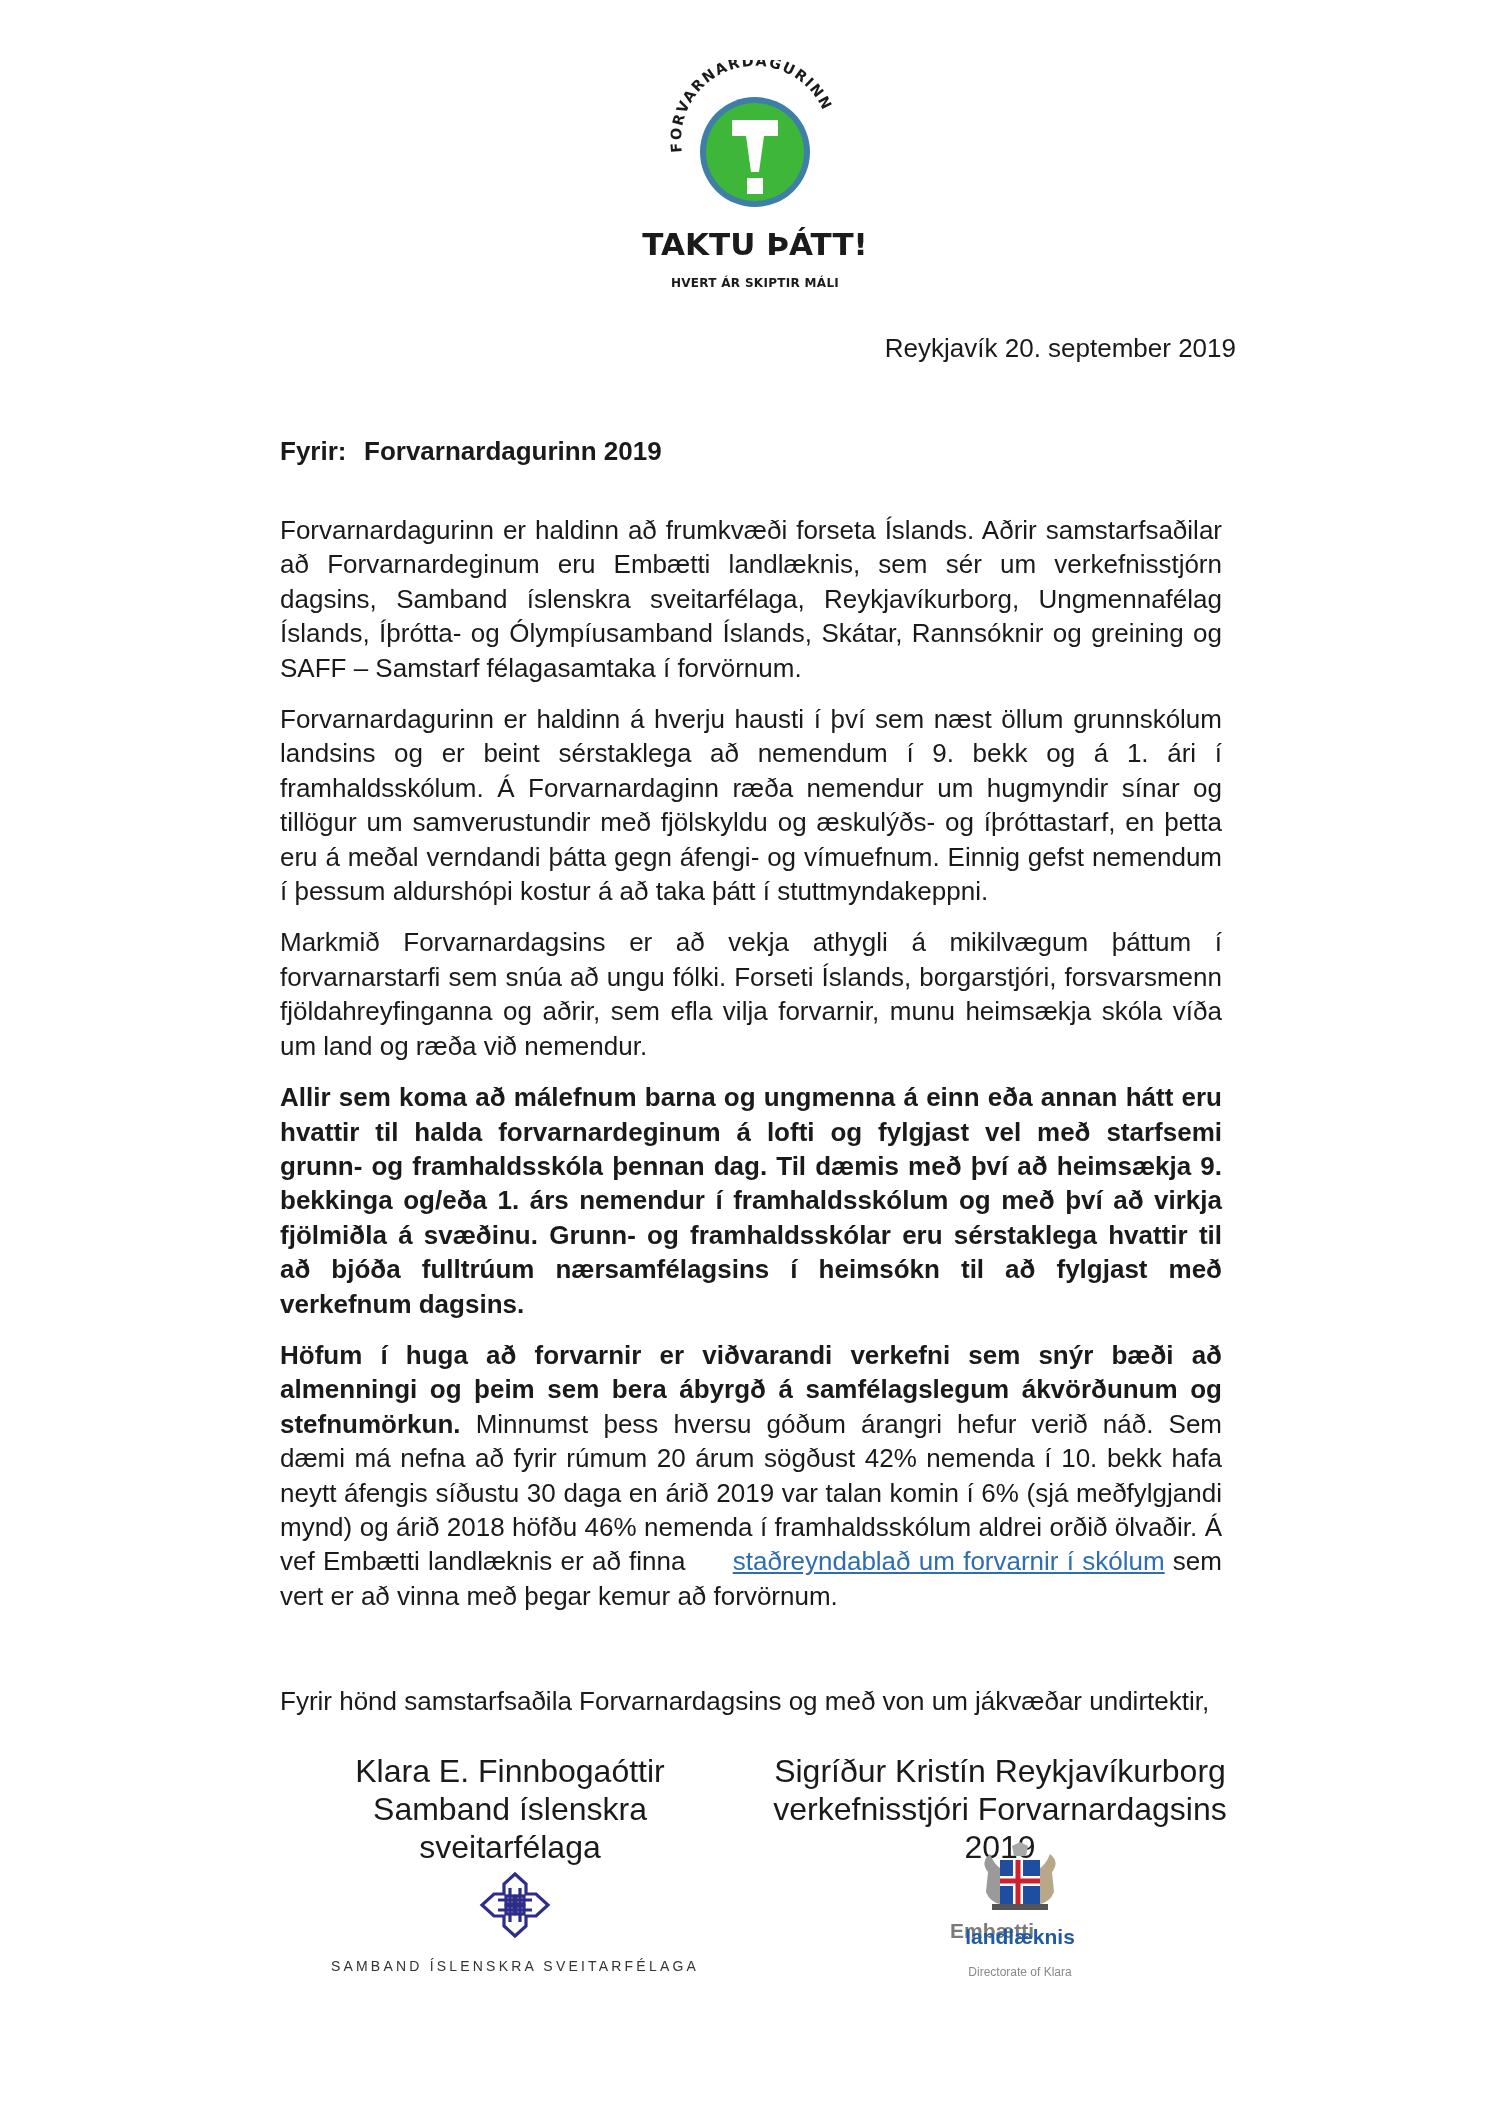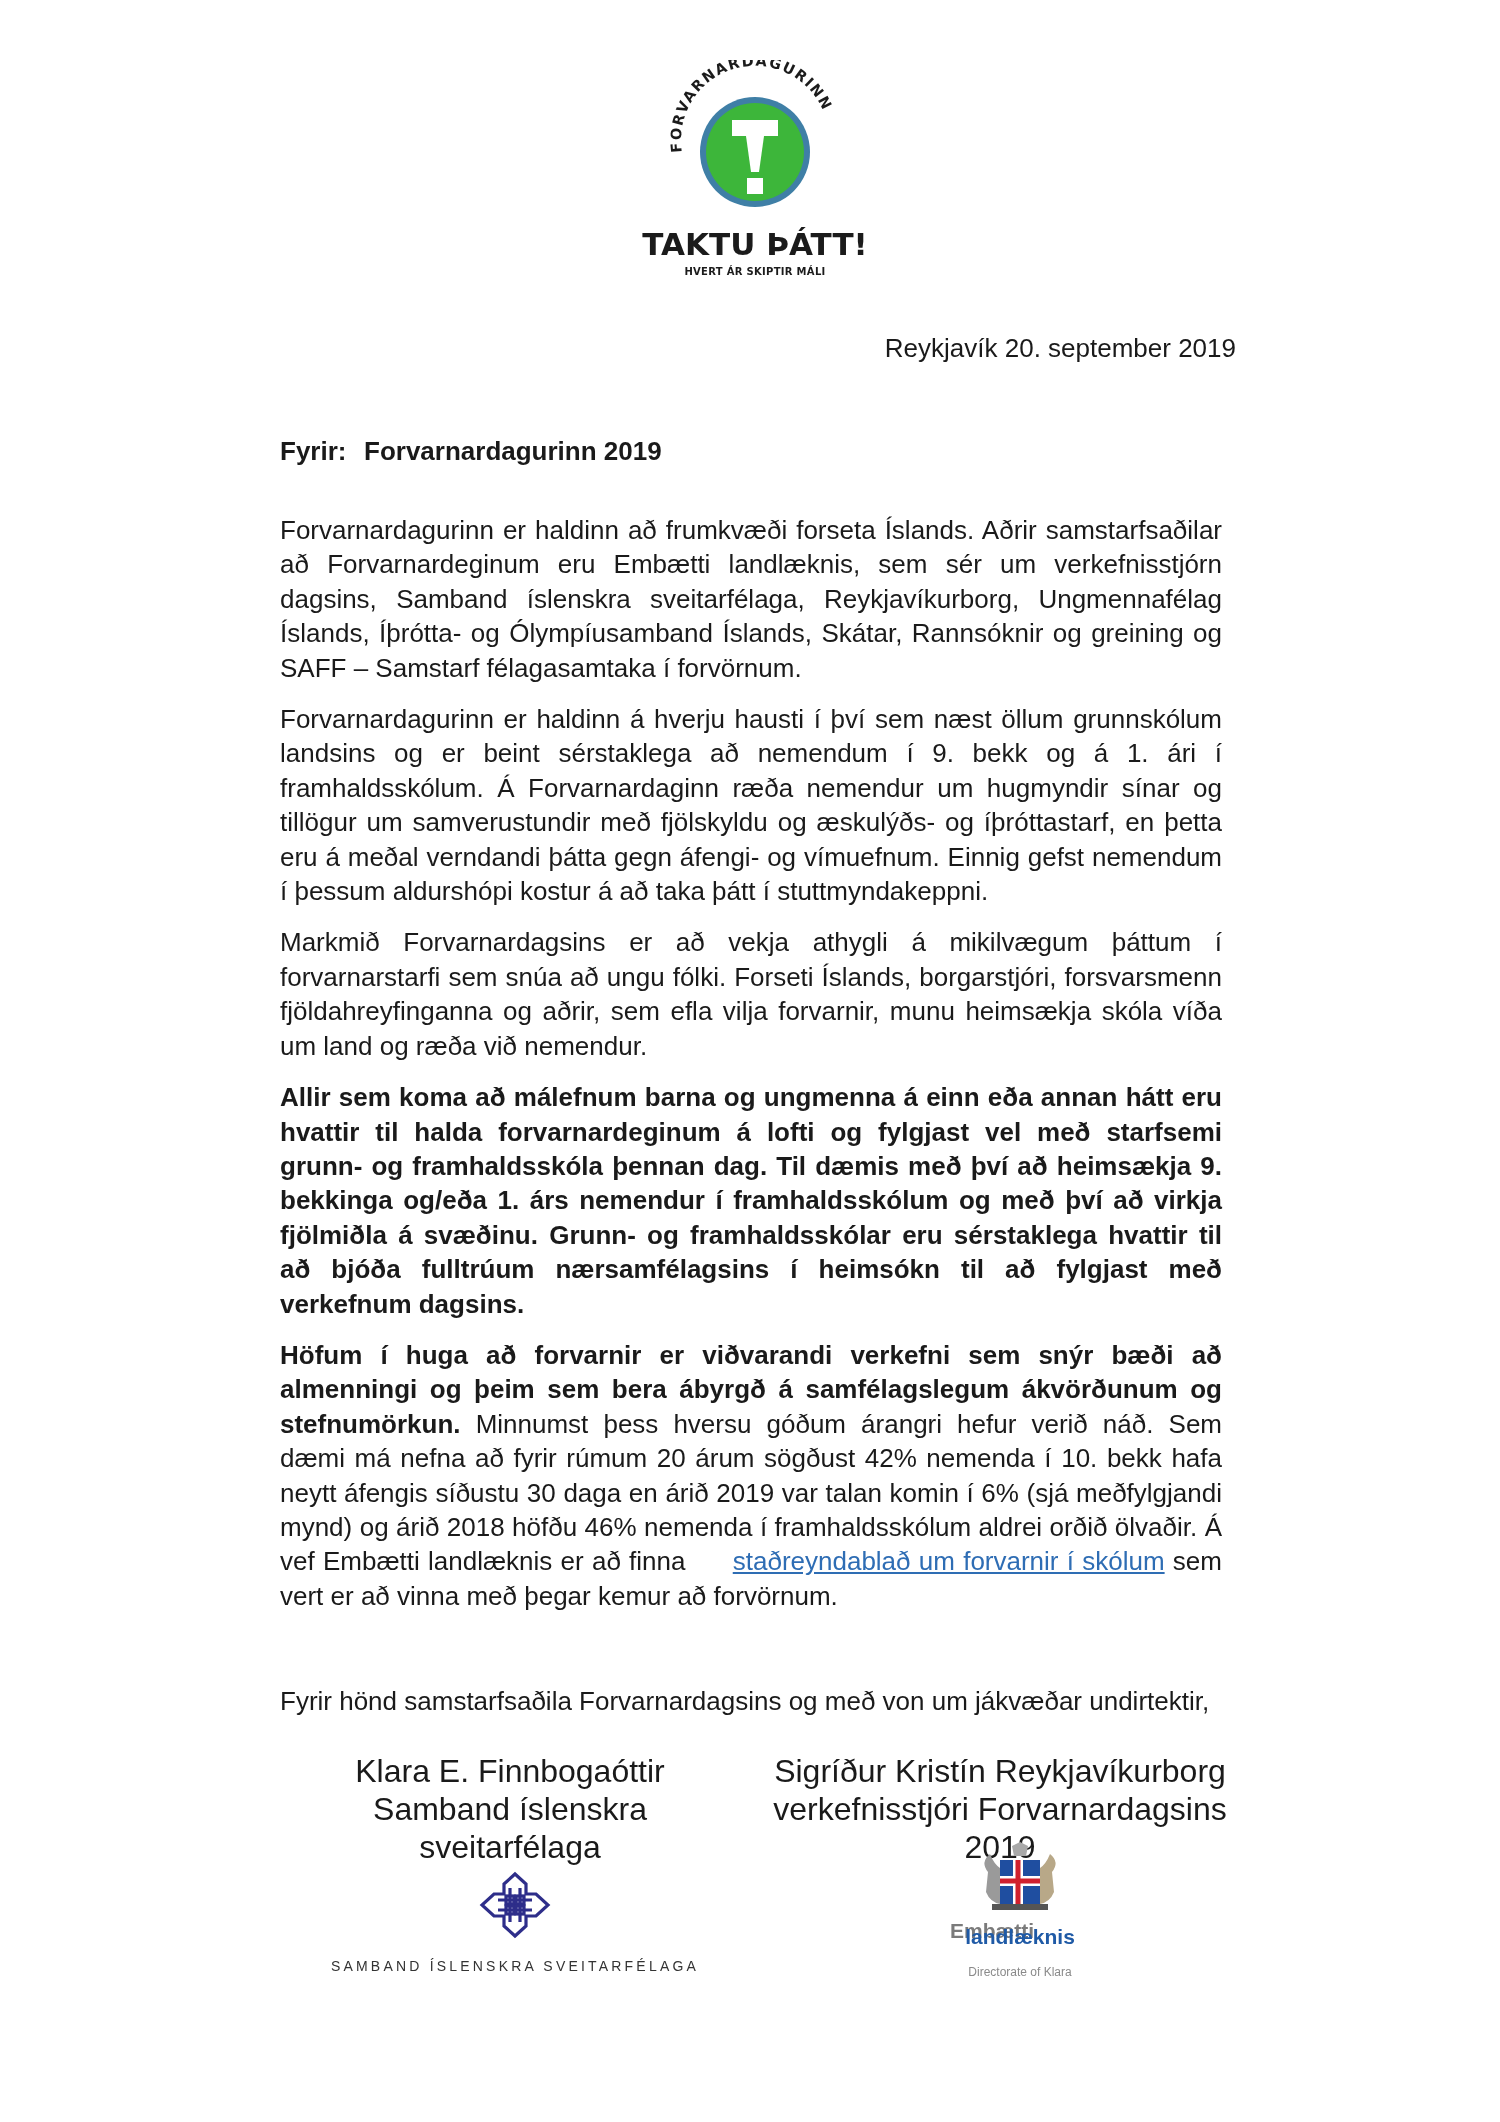--- a/index.html
+++ b/index.html
@@ -5,22 +5,22 @@
   html, body { margin:0; padding:0; background:#ffffff; }
   body { width:1500px; height:2122px; position:relative; overflow:hidden;
          font-family:"Liberation Sans", "DejaVu Sans", sans-serif; color:#1a1a1a; }
   .abs { position:absolute; }
 
   
   #logo { left:640px; top:60px; width:230px; height:240px; }
   #logo svg { display:block; }
   #logo-title { position:absolute; left:0; top:166px; width:230px; text-align:center;
     font-family:"DejaVu Sans", sans-serif; font-weight:bold; font-size:31px; letter-spacing:0px; color:#1b1b1b; }
-  #logo-sub { position:absolute; left:0; top:206px; width:230px; text-align:center;
-    font-family:"DejaVu Sans", sans-serif; font-weight:bold; font-size:10px; color:#1b1b1b; letter-spacing:0.3px; }
+  #logo-sub { position:absolute; left:0; top:216px; width:230px; text-align:center;
+    font-family:"DejaVu Sans", sans-serif; font-weight:bold; font-size:12px; color:#1b1b1b; letter-spacing:0.3px; }
 
   #date { right:264px; top:333px; font-size:26px; }
 
   #subject { left:280px; top:436px; font-size:26px; font-weight:bold; }
   #subject .lbl { display:inline-block; width:84px; }
 
   #body-text { left:280px; top:513px; width:942px; font-size:26px; line-height:34.4px; }
   #body-text p { margin:0 0 17px 0; text-align:justify; }
   #body-text p.bold { font-weight:bold; }
   #body-text a { color:#2e6db4; text-decoration:underline;margin-left:39px; }

